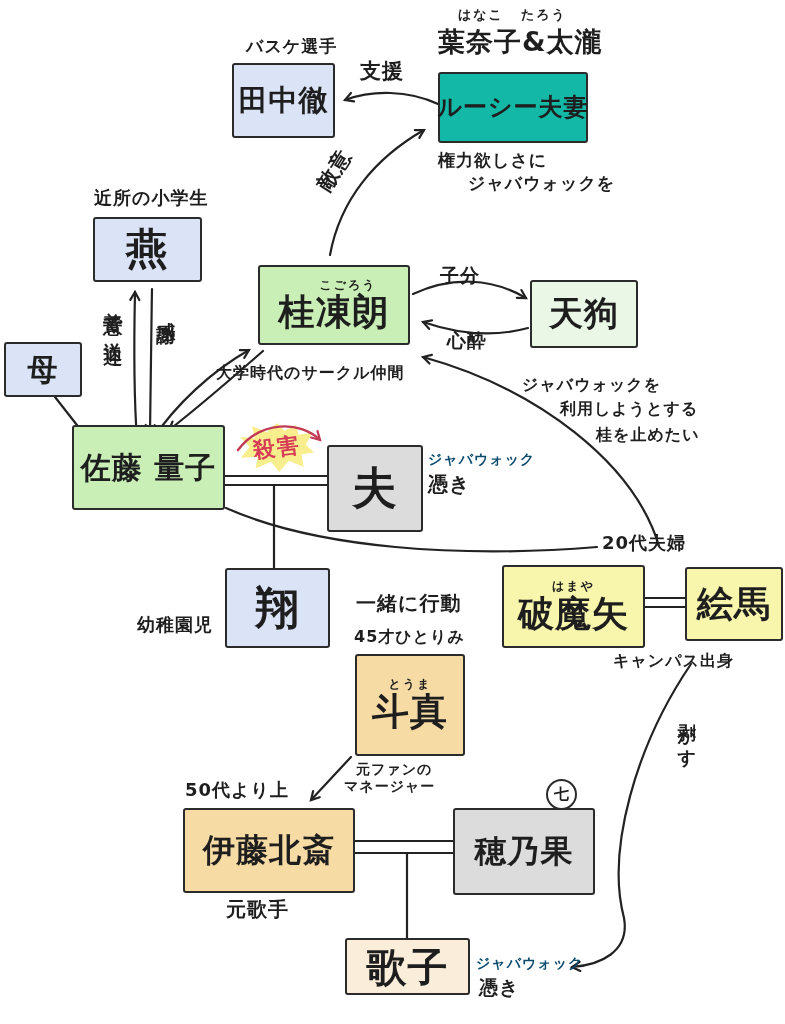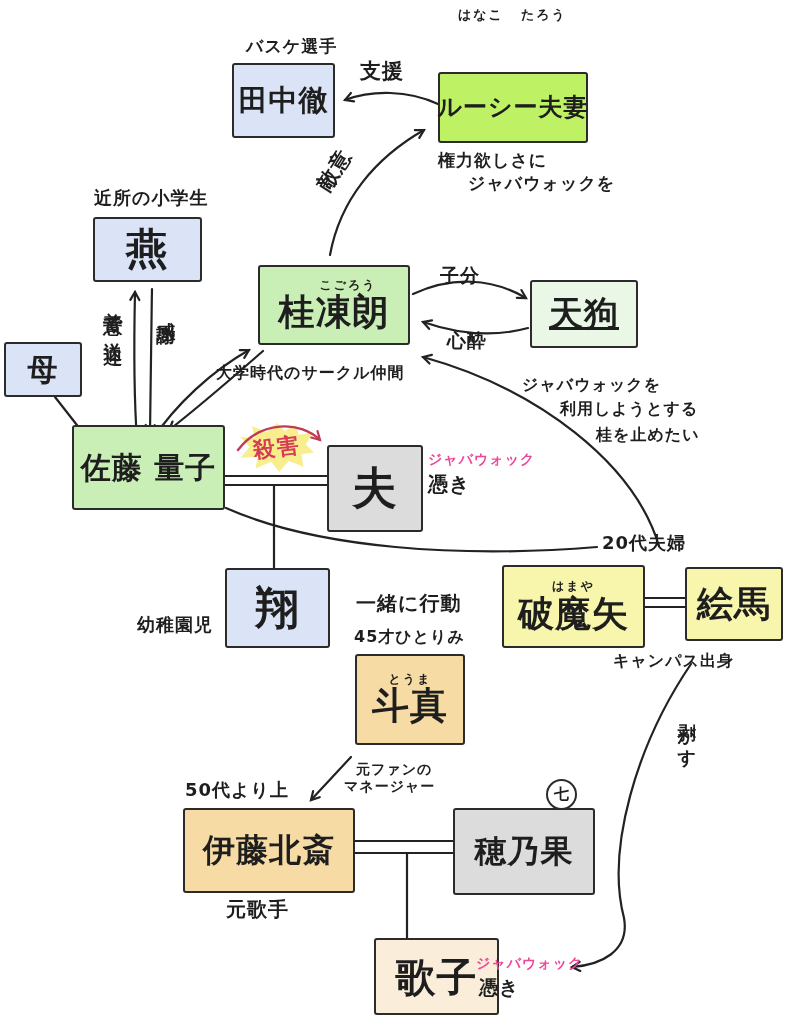--- a/index.html
+++ b/index.html
@@ -9,33 +9,33 @@
   }
   svg.edges{position:absolute;left:0;top:0;z-index:2;}
   .node{
     position:absolute;z-index:3;border:2.5px solid #2b2b2b;border-radius:3px;
     display:flex;flex-direction:column;align-items:center;justify-content:center;
     line-height:1.05;box-sizing:border-box;
   }
   .node .nlabel{font-weight:600;letter-spacing:1px;white-space:nowrap;}
   .node .furi{font-size:12px;font-weight:600;letter-spacing:2px;margin-bottom:2px;}
   .c-blue{background:#dbe3f6;}
-  .c-sky{background:#bef264;}
+  .c-sky{background:#14b8a6;}
   .c-green{background:#c9efb6;}
   .c-palegreen{background:#eaf7e6;}
   .c-yellow{background:#f8f6ac;}
   .c-tan{background:#f6dba4;}
   .c-cream{background:#faeedb;}
   .c-gray{background:#dcdcdc;}
   .note{
     position:absolute;z-index:4;white-space:nowrap;font-weight:600;color:#1e1e1e;
     letter-spacing:1px;line-height:1.15;
   }
   .vert{writing-mode:vertical-rl;letter-spacing:3px;}
-  .purple{color:#ec4899;}
+  .purple{color:#0c4a6e;}
   .burst{
     position:absolute;z-index:1;display:flex;align-items:center;justify-content:center;
     background:#f9ee8e;
     clip-path:polygon(50% 0%,60% 16%,76% 4%,79% 24%,98% 20%,89% 44%,100% 60%,83% 64%,86% 90%,66% 77%,53% 100%,42% 79%,21% 93%,24% 69%,1% 71%,13% 49%,0% 28%,20% 31%,16% 6%,36% 19%);
   }
   .burst span{color:#d63c55;font-weight:700;transform:rotate(-7deg);letter-spacing:2px;}
   .badge{
     position:absolute;z-index:5;border:2px solid #2b2b2b;border-radius:50%;background:#ffffff;
     display:flex;align-items:center;justify-content:center;font-weight:600;
   }
@@ -94,56 +94,57 @@
     <span class="nlabel" style="font-size:42px;">燕</span>
   </div>
   <div class="node c-blue" style="left:4px;top:342px;width:78px;height:55px;">
     <span class="nlabel" style="font-size:30px;">母</span>
   </div>
   <div class="node c-green" style="left:258px;top:265px;width:152px;height:80px;">
     <span class="furi" style="transform:translateX(14px);">こごろう</span>
     <span class="nlabel" style="font-size:36px;">桂凍朗</span>
   </div>
   <div class="node c-palegreen" style="left:530px;top:280px;width:108px;height:68px;">
-    <span class="nlabel" style="font-size:34px;text-decoration:underline;">天狗</span>
+    <span class="nlabel" style="font-size:34px;">天狗</span>
   </div>
   <div class="node c-green" style="left:72px;top:425px;width:153px;height:85px;">
     <span class="nlabel" style="font-size:30px;">佐藤 量子</span>
   </div>
   <div class="node c-gray" style="left:327px;top:445px;width:96px;height:87px;">
     <span class="nlabel" style="font-size:44px;">夫</span>
   </div>
   <div class="node c-blue" style="left:225px;top:568px;width:105px;height:80px;">
     <span class="nlabel" style="font-size:44px;">翔</span>
   </div>
   <div class="node c-yellow" style="left:502px;top:565px;width:143px;height:83px;">
     <span class="furi">はまや</span>
     <span class="nlabel" style="font-size:36px;">破魔矢</span>
   </div>
   <div class="node c-yellow" style="left:685px;top:567px;width:98px;height:74px;">
     <span class="nlabel" style="font-size:36px;">絵馬</span>
   </div>
-  <div class="node c-tan" style="left:355px;top:654px;width:110px;height:91px;">
+  <div class="node c-tan" style="left:355px;top:654px;width:110px;height:102px;">
     <span class="furi">とうま</span>
     <span class="nlabel" style="font-size:37px;">斗真</span>
   </div>
   <div class="node c-tan" style="left:183px;top:808px;width:172px;height:85px;">
     <span class="nlabel" style="font-size:32px;text-align:right;">伊藤北斎</span>
   </div>
   <div class="node c-gray" style="left:453px;top:808px;width:142px;height:87px;">
     <span class="nlabel" style="font-size:32px;">穂乃果</span>
   </div>
-  <div class="node c-cream" style="left:345px;top:938px;width:125px;height:77px;margin-left:29px;">
+  <div class="node c-cream" style="left:345px;top:938px;width:125px;height:57px;">
     <span class="nlabel" style="font-size:40px;">歌子</span>
   </div>
 
   <div class="badge" style="left:546px;top:779px;width:27px;height:27px;font-size:15px;">七</div>
 
   <div class="note" style="left:458px;top:8px;font-size:13px;letter-spacing:2px;">はなこ</div>
   <div class="note" style="left:521px;top:8px;font-size:13px;letter-spacing:2px;">たろう</div>
+  <div class="note" style="left:438px;top:26px;font-size:27px;">葉奈子&amp;太瀧</div>
   <div class="note" style="left:438px;top:151px;font-size:17px;">権力欲しさに</div>
   <div class="note" style="left:468px;top:174px;font-size:17px;">ジャバウォックを</div>
 
   <div class="note" style="left:246px;top:37px;font-size:17px;">バスケ選手</div>
   <div class="note" style="left:360px;top:59px;font-size:21px;">支援</div>
   <div class="note" style="left:312px;top:158px;font-size:21px;transform:rotate(-58deg);">敵意</div>
   <div class="note" style="left:94px;top:188px;font-size:18px;">近所の小学生</div>
   <div class="note vert" style="left:102px;top:297px;font-size:19px;">善意で送迎</div>
   <div class="note vert" style="left:155px;top:306px;font-size:19px;">感謝</div>
   <div class="note" style="left:440px;top:265px;font-size:19px;">子分</div>

